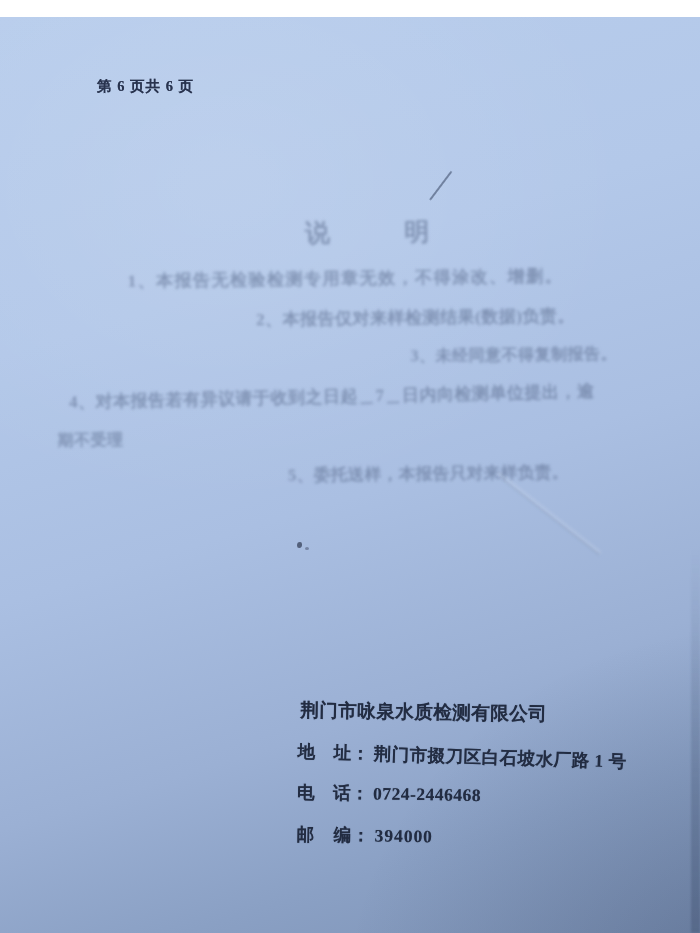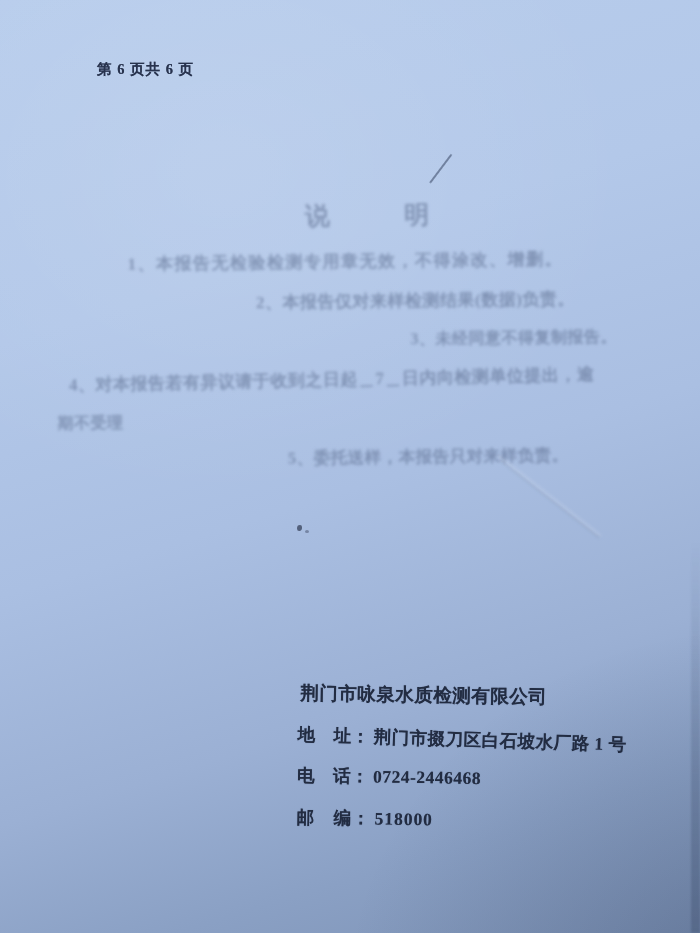--- a/index.html
+++ b/index.html
@@ -9,20 +9,21 @@
     position: relative;
     font-family: "Liberation Serif", "DejaVu Serif", serif;
   }
 
   
   .photo {
     position: absolute; inset: 0;
     background:
       radial-gradient(ellipse 90% 55% at 32% 18%, rgba(255,255,255,0.10), rgba(255,255,255,0) 65%),
       linear-gradient(163deg, #b8cdec 0%, #b3c8e9 30%, #aabfe2 52%, #9bb0d4 72%, #8aa0c4 86%, #7d92b5 100%);
+    margin-top: 17px;
   }
   
   .corner-shade {
     position: absolute; right: -60px; bottom: -70px;
     width: 420px; height: 380px;
     background: radial-gradient(ellipse at 100% 100%, rgba(30,45,75,0.28), rgba(30,45,75,0) 70%);
   }
   
   .edge-strip {
     position: absolute; right: 0; bottom: 0;
@@ -143,17 +144,17 @@
 
     <div class="row row-address">
       <span class="label">地　址：</span><span>荆门市掇刀区白石坡水厂路 1 号</span>
     </div>
 
     <div class="row row-phone">
       <span class="label">电　话：</span><span>0724-2446468</span>
     </div>
 
     <div class="row row-postal">
-      <span class="label">邮　编：</span><span>518000</span>
+      <span class="label">邮　编：</span><span>394000</span>
     </div>
   </div>
 
 </div>
 
 </body></html>

